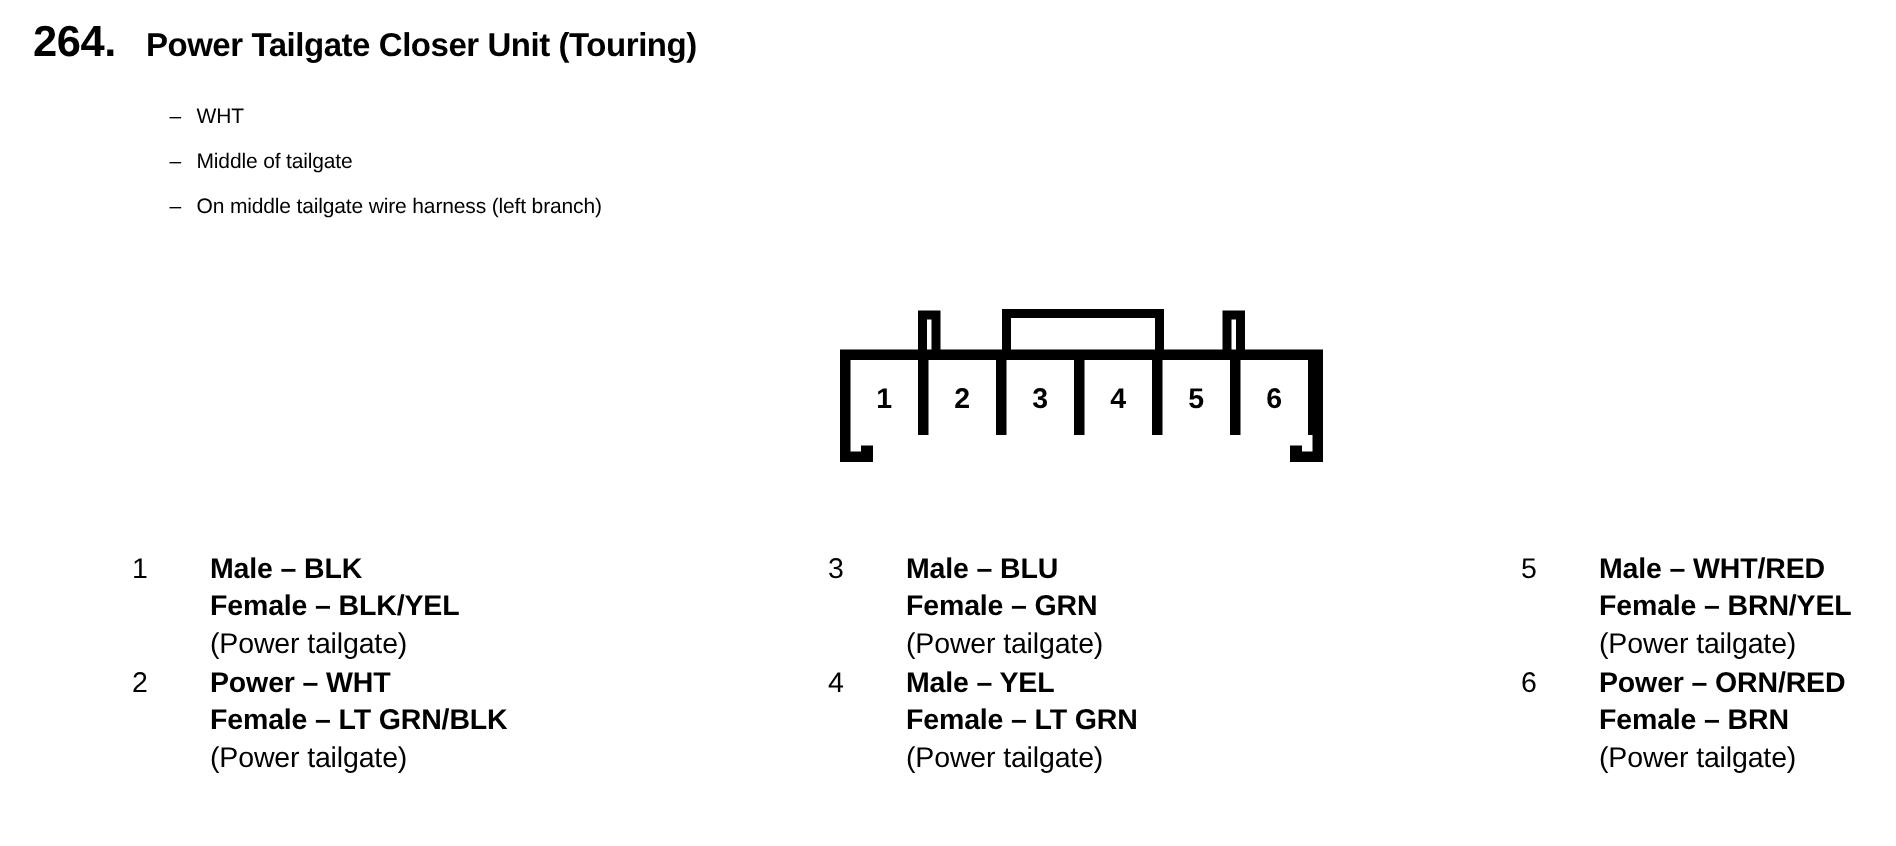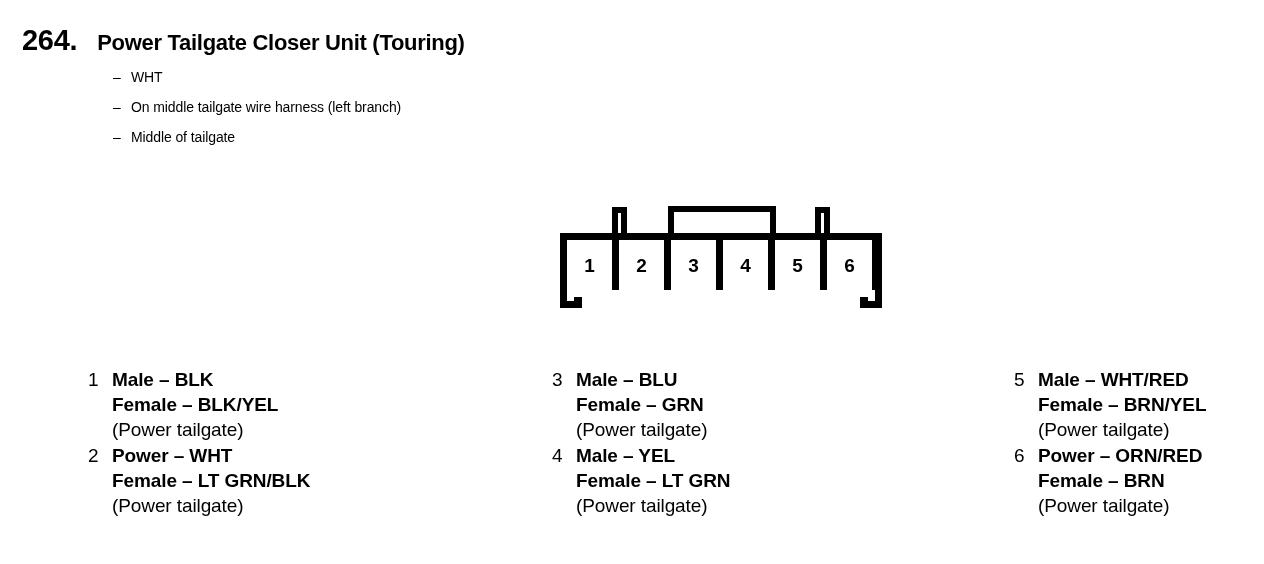--- a/index.html
+++ b/index.html
@@ -17,21 +17,20 @@
   }
 
   
   #header {
     position: absolute;
     left: 22px;
     top: 12px;
     width: 1200px;
     display: flex;
     align-items: baseline;
-    margin-top: 12px;
   }
   #header .entry-number {
     font-size: 29px;
     font-weight: bold;
     letter-spacing: -0.3px;
     white-space: nowrap;
   }
   #header .entry-title {
     font-size: 22px;
     font-weight: bold;
@@ -92,20 +91,21 @@
   }
   .pin-number {
     font-size: 19px;
     width: 24px;
     flex: 0 0 24px;
     line-height: 25px;
     white-space: nowrap;
   }
   .pin-lines {
     flex: 1 1 auto;
+    margin-left: 28px;
   }
   .pin-line {
     font-size: 19px;
     line-height: 25px;
     white-space: nowrap;
     letter-spacing: -0.1px;
   }
   .pin-line.male,
   .pin-line.female {
     font-weight: bold;
@@ -120,24 +120,24 @@
 <div id="header">
   <span class="entry-number">264.</span>
   <span class="entry-title">Power Tailgate Closer Unit (Touring)</span>
 </div>
 
 <div id="notes">
   <div class="note-line">
     <span class="note-dash">–</span><span>WHT</span>
   </div>
   <div class="note-line">
+    <span class="note-dash">–</span><span>Middle of tailgate</span>
+  </div>
+  <div class="note-line">
     <span class="note-dash">–</span><span>On middle tailgate wire harness (left branch)</span>
-  </div>
-  <div class="note-line">
-    <span class="note-dash">–</span><span>Middle of tailgate</span>
   </div>
 </div>
 
 <div id="connector-figure">
   <svg width="340" height="120" viewBox="0 0 340 120" xmlns="http://www.w3.org/2000/svg">
     <g>
 
       <path d="M 57,40 L 57,9 L 72,9 L 72,40 L 66,40 L 66,15 L 63,15 L 63,40 Z" fill="#000000" stroke="none"></path>
 
       <path d="M 113,40 L 113,8 L 221,8 L 221,40 L 215,40 L 215,14 L 119,14 L 119,40 Z" fill="#000000" stroke="none"></path>

